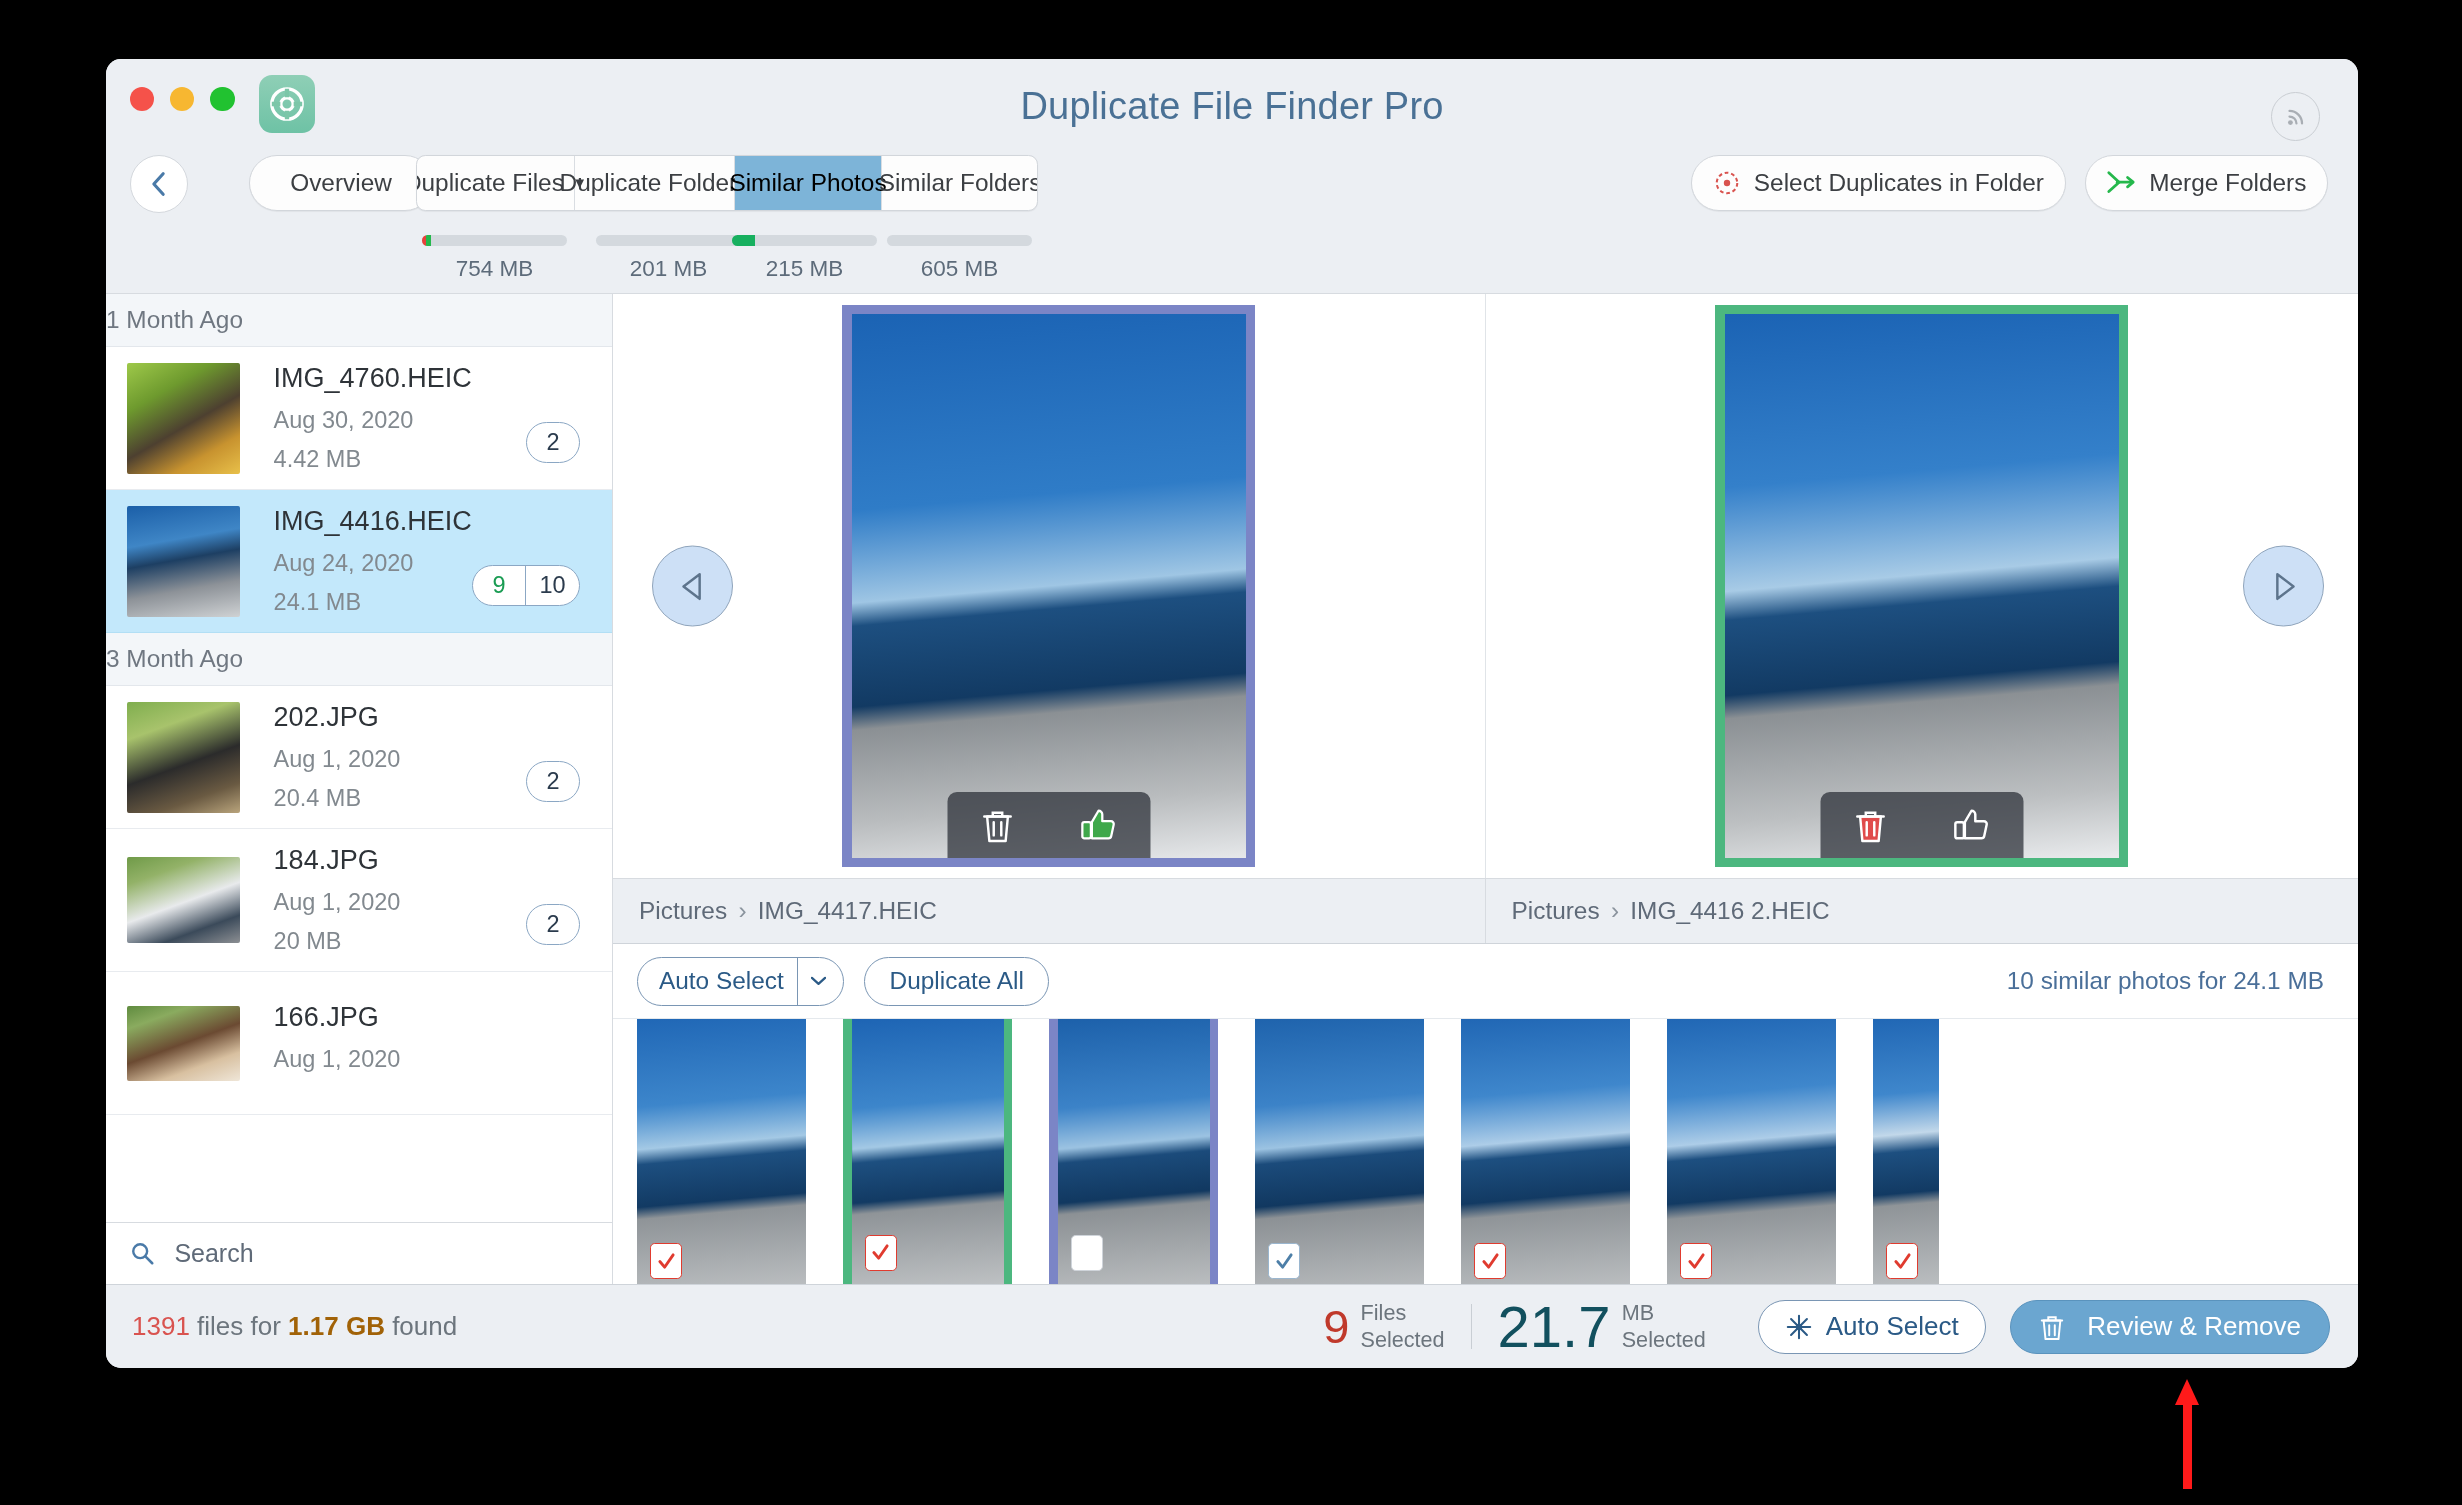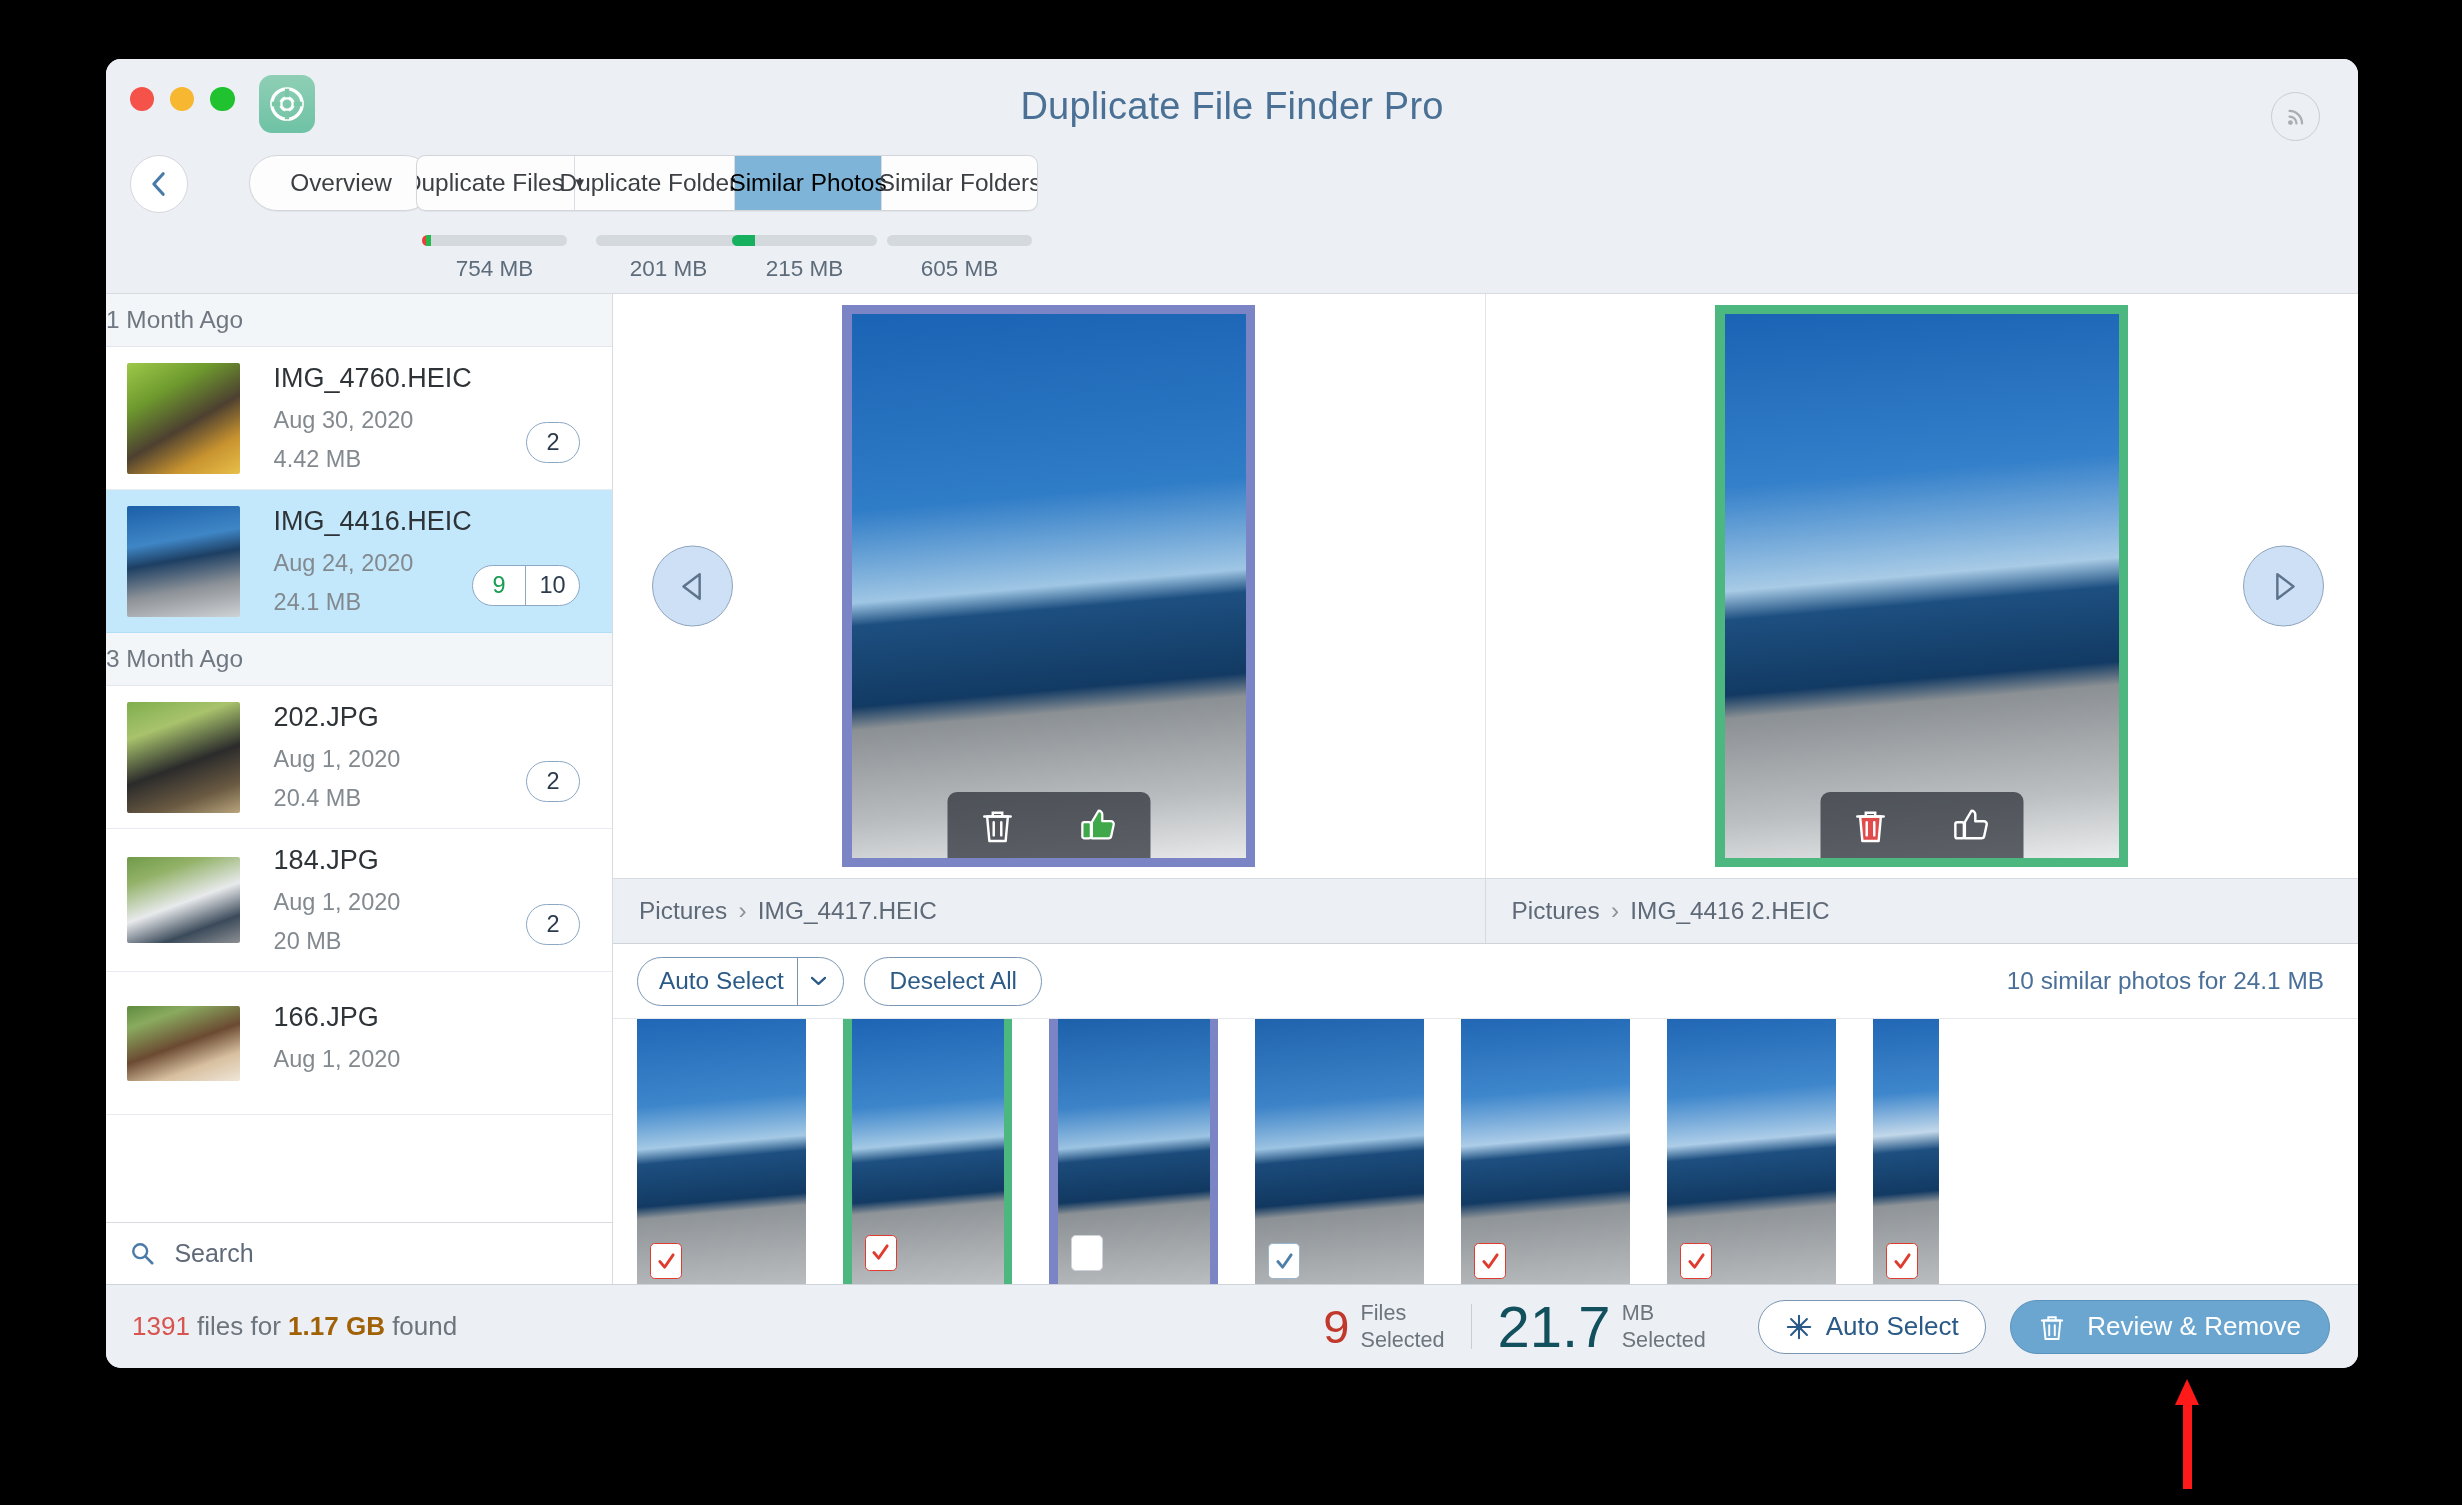--- a/index.html
+++ b/index.html
@@ -318,20 +318,41 @@
           <span>Duplicate Folders</span>
         </div>
         <div class="seg-item seg-w3 active">
           <span>Similar Photos</span>
         </div>
         <div class="seg-item seg-w4">
           <span>Similar Folders</span>
         </div>
       </div>
 
+      <div class="tool-right">
+        <div class="pill">
+          <span>
+            <svg width="28" height="28" viewBox="0 0 30 30">
+              <circle cx="15" cy="15" r="11" fill="none" stroke="#d9534f" stroke-width="2.2" stroke-dasharray="4 3"></circle>
+              <circle cx="15" cy="15" r="3.4" fill="#d9534f"></circle>
+            </svg>
+          </span>
+          <span>Select Duplicates in Folder</span>
+        </div>
+        <div class="pill">
+          <span>
+            <svg width="30" height="24.4" viewBox="0 0 32 26">
+              <path d="M3 3 L14 13 L3 23" fill="none" stroke="#25b84c" stroke-width="3" stroke-linecap="round" stroke-linejoin="round"></path>
+              <path d="M12 13 H28" fill="none" stroke="#25b84c" stroke-width="3" stroke-linecap="round"></path>
+              <path d="M23 8 L29 13 L23 18" fill="none" stroke="#25b84c" stroke-width="3" stroke-linecap="round" stroke-linejoin="round"></path>
+            </svg>
+          </span>
+          <span>Merge Folders</span>
+        </div>
+      </div>
     </div>
 
     <div class="meters">
       <div class="meter" style="left:312px">
         <div class="bar">
           <i style="background:#e8413a;width:3%"></i>
             <i style="background:#25b84c;width:3%"></i>
         </div>
         <div class="meter-label">754 MB</div>
       </div>
@@ -506,21 +527,21 @@
           <div class="btn-o autosel">
             <span>Auto Select</span>
             <span class="divider"></span>
             <span class="dd">
               <svg width="15" height="9.4" viewBox="0 0 16 10">
                   <path d="M1 2 L8 8.4 L15 2" fill="none" stroke="#2b5a86" stroke-width="2.4" stroke-linecap="round" stroke-linejoin="round"></path>
                 </svg>
             </span>
           </div>
           <div class="btn-o deselect">
-            <span>Deselect All</span>
+            <span>Duplicate All</span>
           </div>
           <div class="strip-count">10 similar photos for 24.1 MB</div>
         </div>
 
         <div class="filmstrip">
           <div class="cell">
             <div class="img" style="background-image:linear-gradient(175deg,#1c63b3 0%,#3d86cb 33%,#a4c9e5 47%,#1d4f80 52%,#123a63 66%,#8f9498 70%,#c0c3c5 100%);">
               <div class="chk red">
                 <svg width="19" height="19" viewBox="0 0 20 20">
                     <path d="M3 10 L8 16 L17 3" fill="none" stroke="#e03b2f" stroke-width="3" stroke-linecap="round" stroke-linejoin="round"></path>

